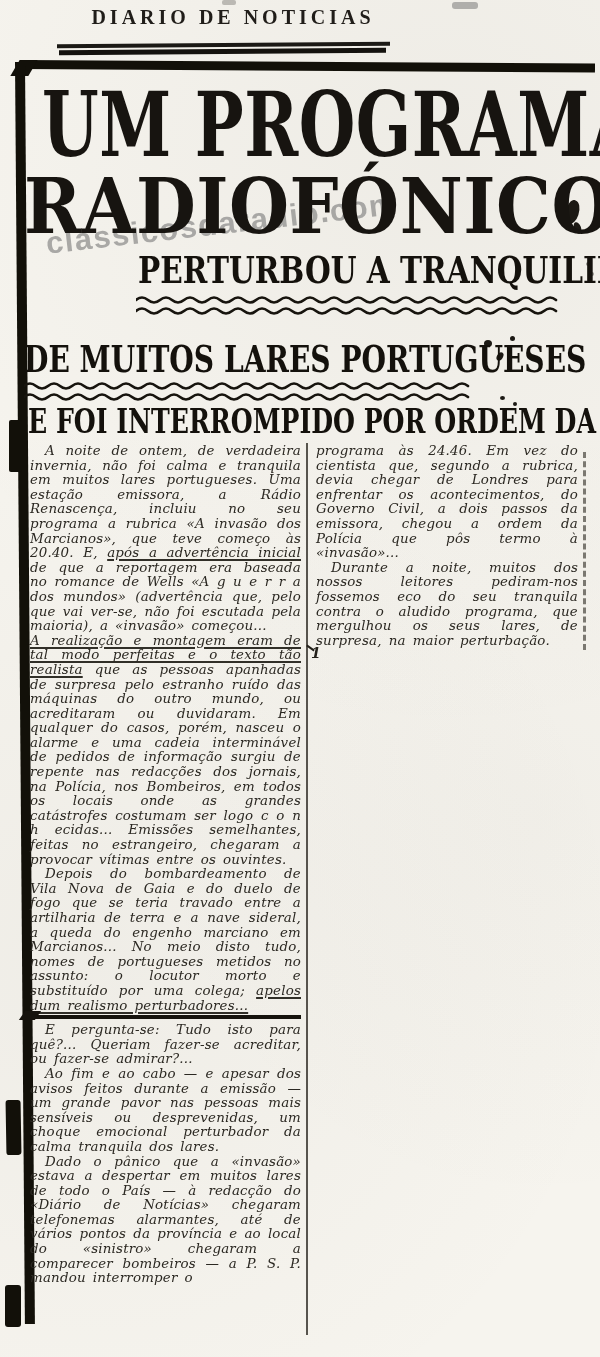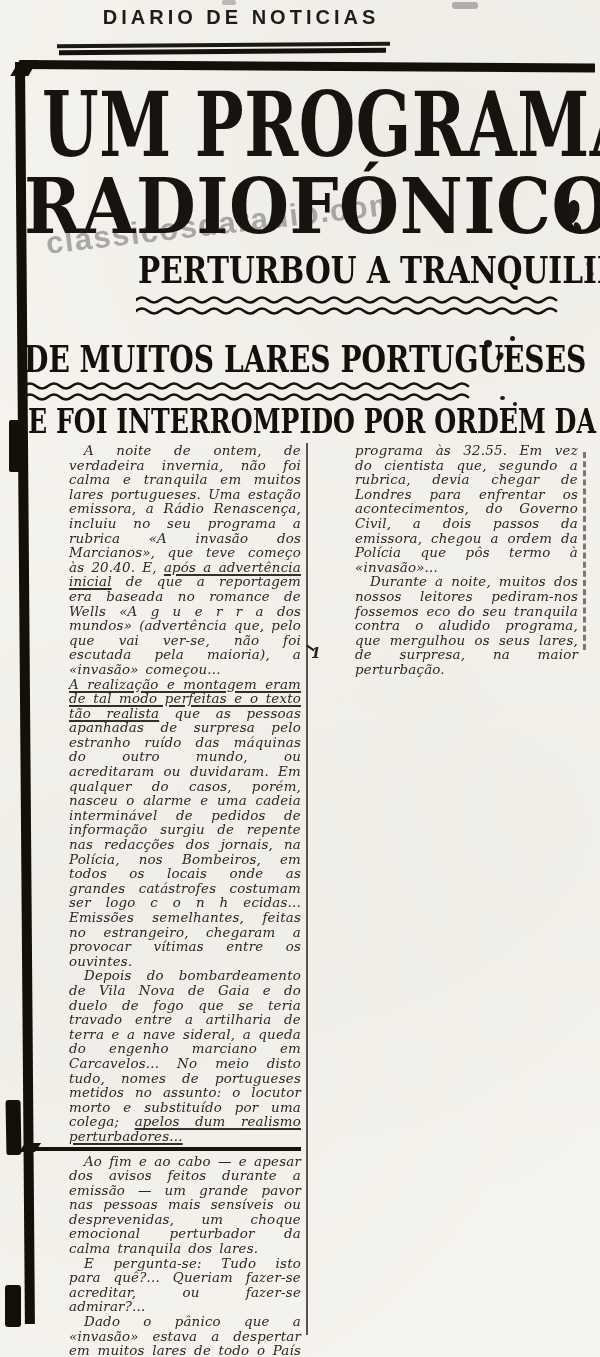--- a/index.html
+++ b/index.html
@@ -8,23 +8,23 @@
     background-color:#f6f4ee;
     background-image:
       radial-gradient(circle at 75% 12%, rgba(110,105,95,0.06), transparent 45%),
       radial-gradient(circle at 15% 70%, rgba(110,105,95,0.05), transparent 50%),
       radial-gradient(circle at 90% 60%, rgba(110,105,95,0.04), transparent 40%);
     font-family:"DejaVu Serif", serif;
     color:#26231e;
   }
   
   .masthead{
-    position:absolute;left:78px;top:6px;width:326px;text-align:center;
+    position:absolute;left:70px;top:6px;width:326px;text-align:center;
     font-weight:bold;font-size:20px;letter-spacing:4px;color:#201d19;
-    font-family:Liberation Sans, sans-serif;
+    font-family:Liberation Serif, serif;
   }
   .mast-rule-a{position:absolute;left:57px;top:43px;width:333px;height:4px;background:#1b1915;transform:rotate(-0.4deg);}
   .mast-rule-b{position:absolute;left:59px;top:49px;width:327px;height:5px;background:#14120e;transform:rotate(-0.4deg);}
   
   .frame-top{position:absolute;left:21px;top:60px;width:574px;height:9px;background:#121009;transform:rotate(0.35deg);transform-origin:left center;}
   .frame-top::after{content:"";position:absolute;left:-6px;top:0;width:18px;height:16px;background:#121009;transform:skewX(-30deg);}
   .frame-left{position:absolute;left:15px;top:62px;width:10px;height:1262px;background:#121009;transform:rotate(-0.45deg);transform-origin:top left;}
   .frame-blob-1{position:absolute;left:6px;top:1100px;width:15px;height:55px;background:#121009;border-radius:3px;transform:rotate(-1deg);}
   .frame-blob-2{position:absolute;left:5px;top:1285px;width:16px;height:42px;background:#121009;border-radius:3px;}
   .frame-blob-3{position:absolute;left:9px;top:420px;width:13px;height:52px;background:#121009;border-radius:2px;}
@@ -56,21 +56,21 @@
   .wavy-2{left:24px;top:380px;}
   
   .col-divider{position:absolute;left:306px;top:443px;width:2px;height:892px;background:rgba(52,49,43,0.82);}
   .right-edge-dashes{position:absolute;left:583px;top:452px;width:0;height:198px;border-right:3px dashed rgba(58,55,48,0.65);}
   .col{position:absolute;top:444px;}
   .col-left{left:30px;width:271px;}
   .col-right{left:316px;width:262px;}
   .col p{
     margin:0;text-indent:15px;text-align:justify;
     font-style:italic;font-size:13.4px;line-height:14.6px;
-    color:#2b2822;word-spacing:2.5px;letter-spacing:0.2px;padding-left:39px;
+    color:#2b2822;word-spacing:2.5px;letter-spacing:0.2px;
   }
   .col p.no-indent{text-indent:0;}
   .pen-underline{
     text-decoration:underline;
     text-decoration-thickness:1.8px;
     text-underline-offset:2px;
     text-decoration-color:rgba(28,25,19,0.9);
   }
   .score-rule{position:relative;height:4px;background:#16130d;margin:2px 0 4px -6px;}
   .score-rule::before{content:"";position:absolute;left:-2px;top:-4px;width:16px;height:9px;background:#16130d;transform:skewX(-35deg);}
@@ -122,29 +122,29 @@
   </svg>
   <div class="subhead subhead-3 z2">E FOI INTERROMPIDO POR ORDEM DA POLÍCIA</div>
 
   <div class="col-divider"></div>
   <div class="right-edge-dashes"></div>
   <div class="margin-mark">1</div>
 
   <div class="col col-left">
     <p><span>A noite de ontem, de verdadeira invernia, não foi calma e tranquila em muitos lares portugueses. Uma estação emissora, a Rádio Renascença, incluiu no seu programa a rubrica «A invasão dos Marcianos», que teve começo às 20.40. E, </span><span class="pen-underline">após a advertência inicial</span><span> de que a reportagem era baseada no romance de Wells «A g u e r r a dos mundos» (advertência que, pelo que vai ver-se, não foi escutada pela maioria), a «invasão» começou...</span></p>
     <p class="no-indent"><span class="pen-underline">A realização e montagem eram de tal modo perfeitas e o texto tão realista</span><span> que as pessoas apanhadas de surpresa pelo estranho ruído das máquinas do outro mundo, ou acreditaram ou duvidaram. Em qualquer do casos, porém, nasceu o alarme e uma cadeia interminável de pedidos de informação surgiu de repente nas redacções dos jornais, na Polícia, nos Bombeiros, em todos os locais onde as grandes catástrofes costumam ser logo c o n h ecidas... Emissões semelhantes, feitas no estrangeiro, chegaram a provocar vítimas entre os ouvintes.</span></p>
-    <p><span>Depois do bombardeamento de Vila Nova de Gaia e do duelo de fogo que se teria travado entre a artilharia de terra e a nave sideral, a queda do engenho marciano em Carcavelos... No meio disto tudo, nomes de portugueses metidos no assunto: o locutor morto e substituído por uma colega; </span><span class="pen-underline">apelos dum realismo perturbadores...</span></p>
+    <p><span>Depois do bombardeamento de Vila Nova de Gaia e do duelo de fogo que se teria travado entre a artilharia de terra e a nave sideral, a queda do engenho marciano em Marcianos... No meio disto tudo, nomes de portugueses metidos no assunto: o locutor morto e substituído por uma colega; </span><span class="pen-underline">apelos dum realismo perturbadores...</span></p>
     <div class="score-rule"></div>
+    <p>E pergunta-se: Tudo isto para quê?... Queriam fazer-se acreditar, ou fazer-se admirar?...</p>
     <p>Ao fim e ao cabo — e apesar dos avisos feitos durante a emissão — um grande pavor nas pessoas mais sensíveis ou desprevenidas, um choque emocional perturbador da calma tranquila dos lares.</p>
-    <p>E pergunta-se: Tudo isto para quê?... Queriam fazer-se acreditar, ou fazer-se admirar?...</p>
     <p>Dado o pânico que a «invasão» estava a despertar em muitos lares de todo o País — à redacção do «Diário de Notícias» chegaram telefonemas alarmantes, até de vários pontos da província e ao local do «sinistro» chegaram a comparecer bombeiros — a P. S. P. mandou interromper o</p>
   </div>
 
   <div class="col col-right">
-    <p class="no-indent">programa às 32.55. Em vez do cientista que, segundo a rubrica, devia chegar de Londres para enfrentar os acontecimentos, do Governo Civil, a dois passos da emissora, chegou a ordem da Polícia que pôs termo à «invasão»...</p>
+    <p class="no-indent">programa às 24.46. Em vez do cientista que, segundo a rubrica, devia chegar de Londres para enfrentar os acontecimentos, do Governo Civil, a dois passos da emissora, chegou a ordem da Polícia que pôs termo à «invasão»...</p>
     <p>Durante a noite, muitos dos nossos leitores pediram-nos fossemos eco do seu tranquila contra o aludido programa, que mergulhou os seus lares, de surpresa, na maior perturbação.</p>
   </div>
 
   <div class="speck speck-ink-1"></div>
   <div class="speck speck-ink-1b"></div>
   <div class="speck speck-sub2-a"></div>
   <div class="speck speck-sub2-b"></div>
   <div class="speck speck-sub2-c"></div>
   <div class="speck speck-pol-a"></div>
   <div class="speck speck-pol-b"></div>

